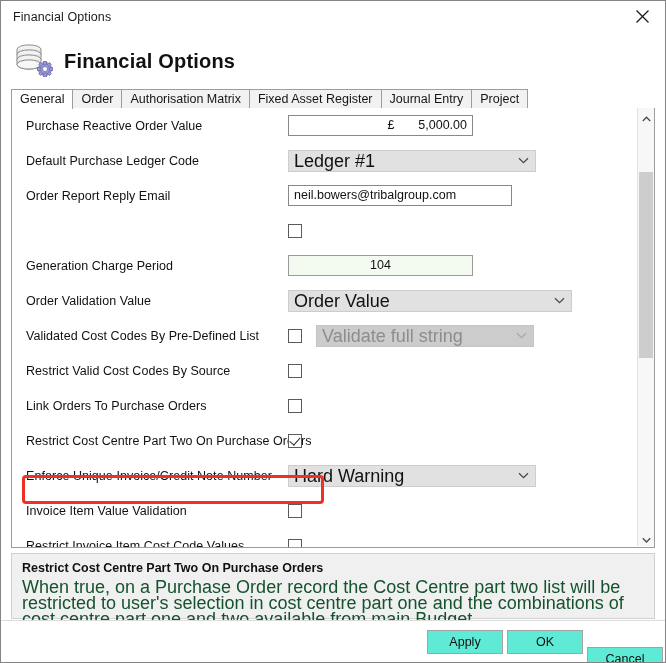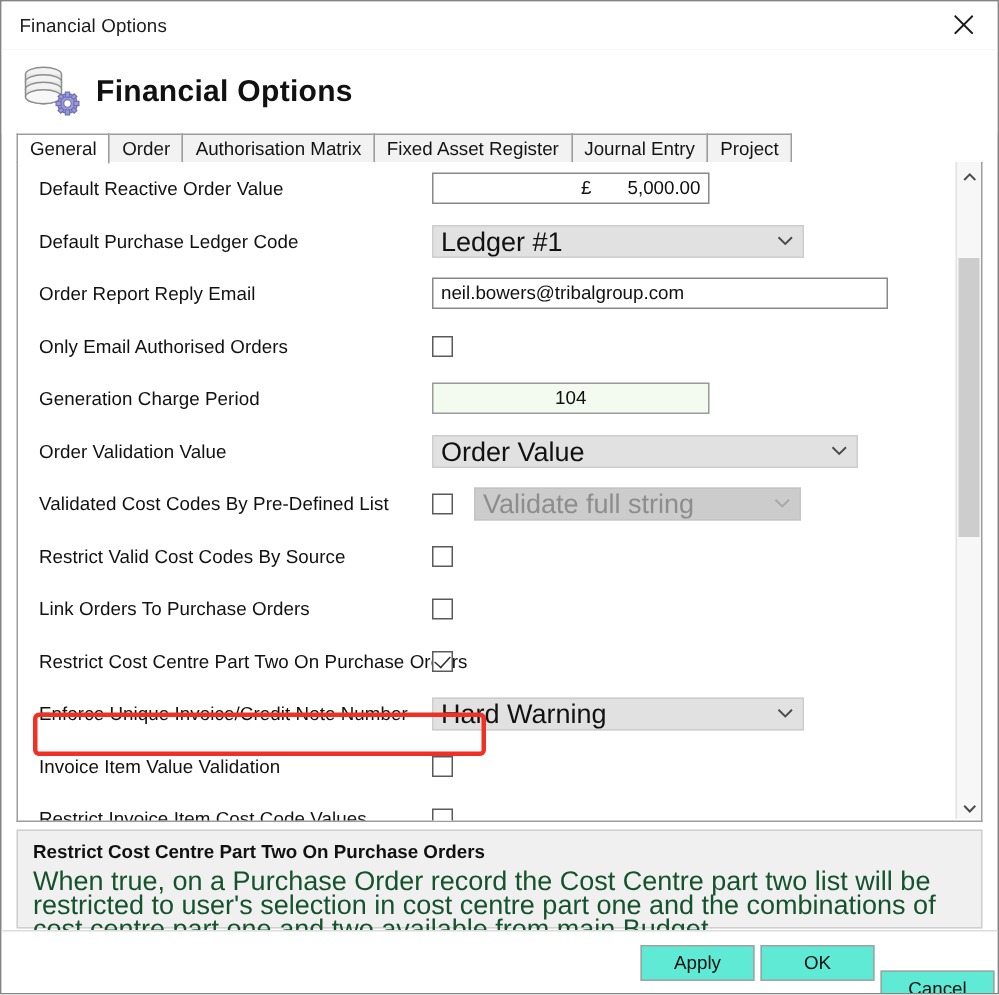--- a/index.html
+++ b/index.html
@@ -349,21 +349,21 @@
       <div class="tab"><span>Order</span></div>
       <div class="tab"><span>Authorisation Matrix</span></div>
       <div class="tab"><span>Fixed Asset Register</span></div>
       <div class="tab"><span>Journal Entry</span></div>
       <div class="tab"><span>Project</span></div>
     </div>
 
   <div class="panel">
     <div class="panel-inner" id="rows">
         <div class="row">
-          <div class="row-label">Default Reactive Order Value</div>
+          <div class="row-label">Purchase Reactive Order Value</div>
           <div class="ctl">
             <div class="txt money" style="width: 185px;">
               <span class="money-sym">£</span>
               <span>5,000.00</span>
             </div>
           </div>
         </div>
         <div class="row">
           <div class="row-label">Default Purchase Ledger Code</div>
           <div class="ctl">
@@ -373,25 +373,24 @@
                 <svg width="11" height="7" viewBox="0 0 11 7">
                   <polyline points="1,1.2 5.5,5.6 10,1.2" fill="none" stroke="#4a4a4a" stroke-width="1.3"></polyline>
                 </svg>
               </span>
             </div>
           </div>
         </div>
         <div class="row">
           <div class="row-label">Order Report Reply Email</div>
           <div class="ctl">
-            <div class="txt" style="width: 304px;">neil.bowers@tribalgroup.com</div>
-          </div>
-        </div>
-        <div class="row">
-          <div class="row-label">Only Email Authorised Orders</div>
+            <div class="txt" style="width: 224px;">neil.bowers@tribalgroup.com</div>
+          </div>
+        </div>
+        <div class="row">
           <div class="ctl">
             <div class="chk"></div>
           </div>
         </div>
         <div class="row">
           <div class="row-label">Generation Charge Period</div>
           <div class="ctl">
             <div class="txt num green" style="width: 185px;">104</div>
           </div>
         </div>

